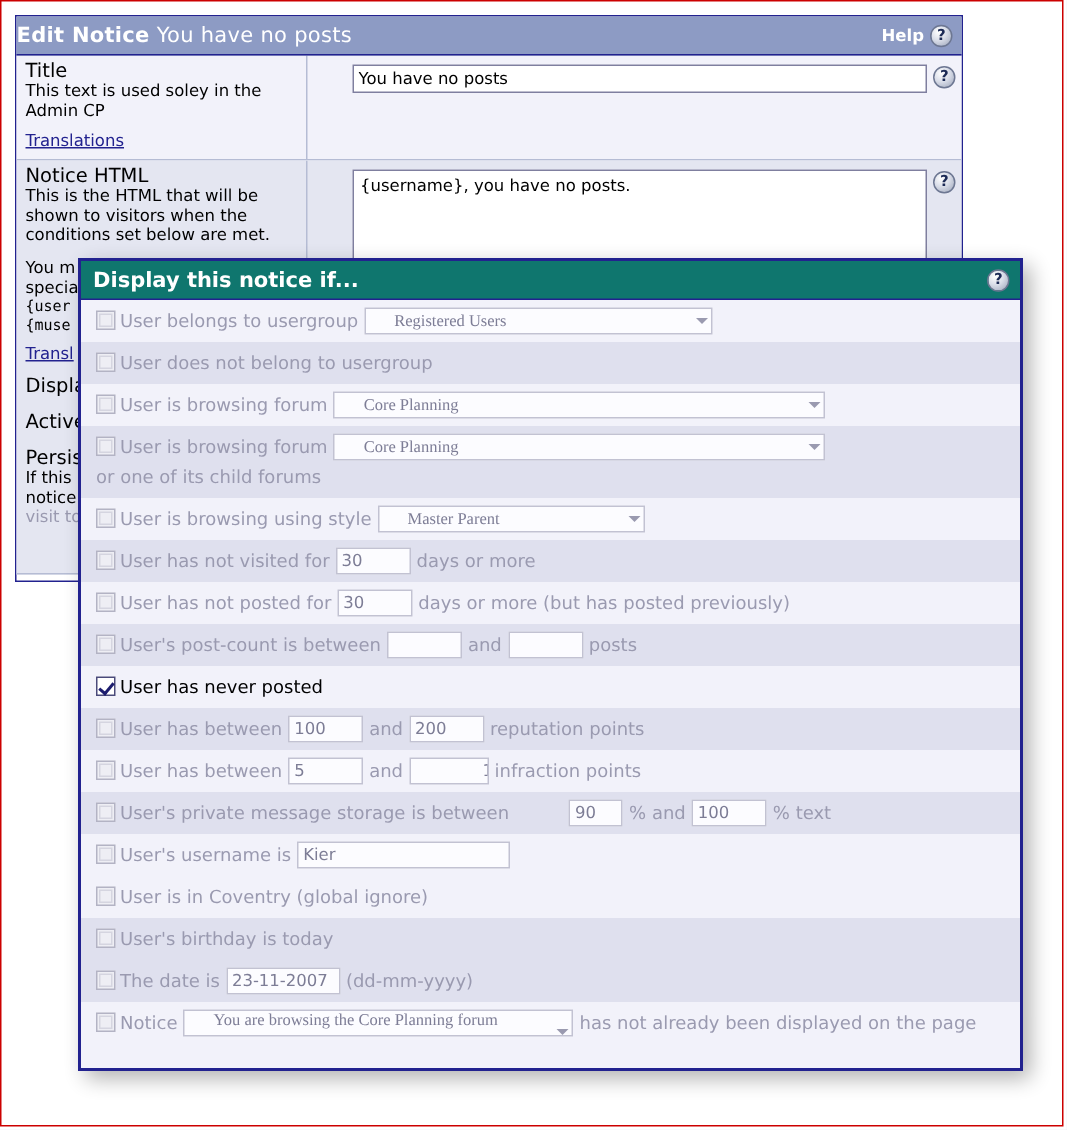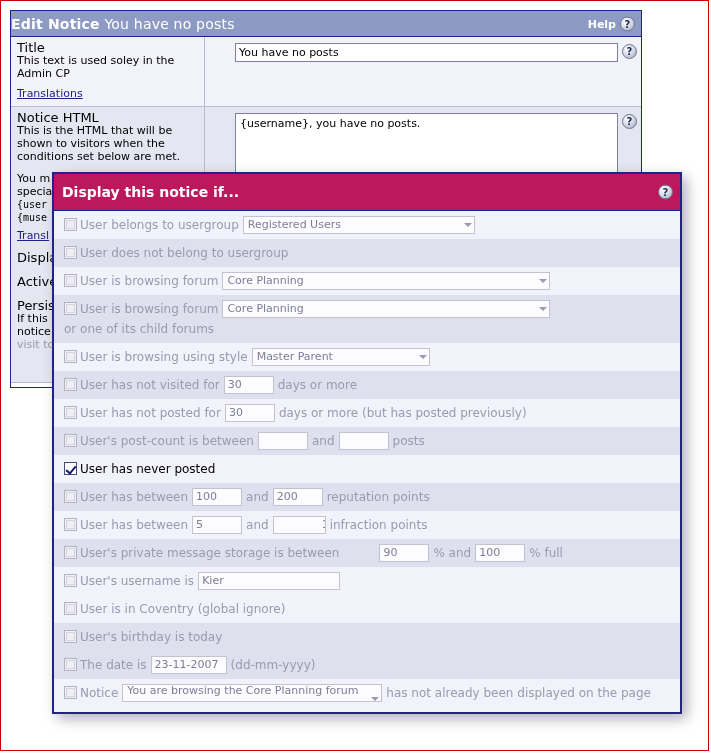--- a/index.html
+++ b/index.html
@@ -153,22 +153,22 @@
     left: 51px;
     top: 171px;
     width: 630px;
     height: 542px;
     border: 2px solid #22228f;
     box-sizing: border-box;
     background: #f2f2fa;
     overflow: hidden;
   }
   .dlg-title {
-    height: 37px;
-    background: #be185d;
+    height: 26px;
+    background: #0f766e;
     border-bottom: 1px solid #22228f;
     display: flex;
     align-items: center;
     padding: 0 8px;
     position: relative;
     box-sizing: border-box;
   }
   .dlg-title-text {
     color: #ffffff;
     font-size: 14px;
@@ -229,24 +229,25 @@
   .cond .txt-seg { white-space: nowrap; }
   .sel {
     display: inline-flex;
     align-items: center;
     justify-content: space-between;
     border: 1px solid #c2c2d2;
     background: #fcfcff;
     color: #7d7d96;
     font-size: 11px;
     height: 18px;
-    padding: 0 2px 0 4px;
+    padding: 0 2px 0 19px;
     box-sizing: border-box;
     margin: 1px 4px;
     vertical-align: middle;
+    font-family: Liberation Serif, serif;
   }
   .sel .caret {
     margin-left: 8px;
     width: 0; height: 0;
     border-left: 4px solid transparent;
     border-right: 4px solid transparent;
     border-top: 4px solid #9a9ab0;
     flex: 0 0 auto;
   }
   .inp {
@@ -421,24 +422,24 @@
           <span class="inp" style="width: 50px;">5</span>
           <span class="txt-seg"> and </span>
           <span class="inp" style="width: 50px; padding-left: 48px;">10</span>
           <span class="txt-seg"> infraction points </span>
         </div>
         <div class="cond alt">
           <span class="cbx">
             <i></i>
           </span>
           <span class="txt-seg"> User's private message storage is between </span>
-          <span class="inp" style="width: 50px; margin-left: 40px;">90</span>
+          <span class="inp" style="width: 36px; margin-left: 40px;">90</span>
           <span class="txt-seg"> % and </span>
           <span class="inp" style="width: 50px;">100</span>
-          <span class="txt-seg"> % full </span>
+          <span class="txt-seg"> % text </span>
         </div>
         <div class="cond">
           <span class="cbx">
             <i></i>
           </span>
           <span class="txt-seg"> User's username is </span>
           <span class="inp" style="width: 142px;">Kier</span>
         </div>
         <div class="cond">
           <span class="cbx">

